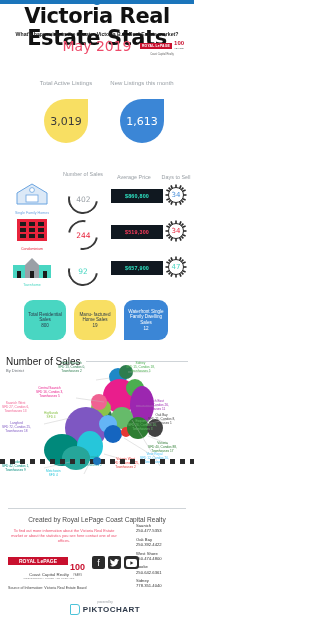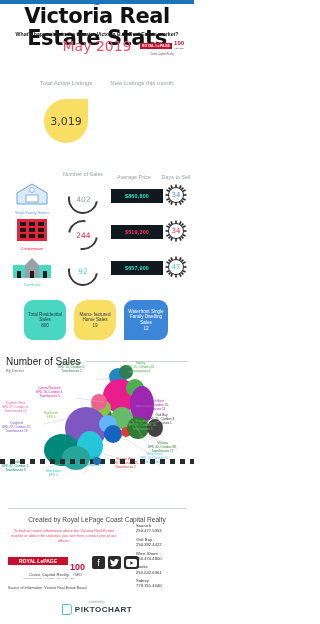--- a/index.html
+++ b/index.html
@@ -66,21 +66,21 @@
   .blurb{position:absolute;left:10px;width:108px;text-align:center;font-size:3.9px;line-height:5px;color:#ee4b6a;}
   .offices{position:absolute;right:6px;top:523px;width:52px;font-size:4.2px;line-height:5.2px;color:#333;}
   .offices .o{margin-bottom:3.4px;}
   .offices .o b{font-weight:normal;display:block;}
   .social{position:absolute;display:flex;gap:3px;align-items:center;}
   .sq{width:13px;height:13px;background:#2b2b2b;border-radius:2px;display:flex;align-items:center;justify-content:center;color:#fff;font-size:9px;}
   .sq.yt{background:#2b2b2b;border-radius:3px;width:15px;}
   .ccr{position:absolute;left:8px;width:82px;text-align:center;font-size:4.4px;color:#444;}
   .ccr i{display:block;font-style:normal;font-size:2.2px;color:#888;letter-spacing:.2px;}
   .source{position:absolute;left:8px;font-size:3.6px;color:#444;}
-  .powered{position:absolute;left:0;width:194px;text-align:center;}
+  .powered{position:absolute;left:8px;width:194px;text-align:center;}
   .powered .pb{font-size:3px;color:#9aa0a6;}
   .powered .pk{font-size:8px;font-weight:bold;color:#2f3a4a;letter-spacing:.5px;display:flex;align-items:center;justify-content:center;gap:3px;}
   .pkmark{width:8px;height:9px;border:1.6px solid #4cc3d9;border-radius:1px 3px 3px 1px;}
   .botbar{position:absolute;left:0;bottom:0;width:194px;height:5px;
           background:repeating-linear-gradient(90deg,#2b2b2b 0 5px,transparent 5px 10px);}
   .botbar .dot{position:absolute;left:50%;margin-left:-4px;top:-2px;width:8px;height:8px;border-radius:50%;background:#1b75bb;}
 </style>
 </head>
 <body>
 
@@ -100,20 +100,21 @@
     <div class="rl-sub">Coast Capital Realty</div>
   </div>
 
   <div class="lst-cap" style="top:80px;left:28px;width:76px">
     <span>Total Active Listings</span>
   </div>
   <div class="drop yellow" style="top:99px;left:44px">3,019</div>
   <div class="lst-cap" style="top:80px;left:104px;width:76px">
     <span>New Listings this month</span>
   </div>
+  <div class="drop blue" style="top:99px;left:120px">1,613</div>
 
   <div class="colhead" style="top:171px;left:60px;width:46px">Number of Sales</div>
   <div class="colhead" style="top:174px;left:108px;width:52px">Average Price</div>
   <div class="colhead" style="top:174px;left:158px;width:36px">Days to Sell</div>
 
   <div class="rowicon" style="top:182px;left:8px;width:48px">
     <svg width="34" height="24" viewBox="0 0 34 24">
       <path d="M2 11 L17 2 L32 11 L32 22 L2 22 Z" fill="#dce9f7" stroke="#6ba4e0" stroke-width="1"></path>
       <rect x="11" y="13" width="12" height="7" fill="#fff" stroke="#6ba4e0" stroke-width="0.8"></rect>
       <circle cx="17" cy="8" r="2.4" fill="#fff" stroke="#6ba4e0" stroke-width="0.8"></circle>

